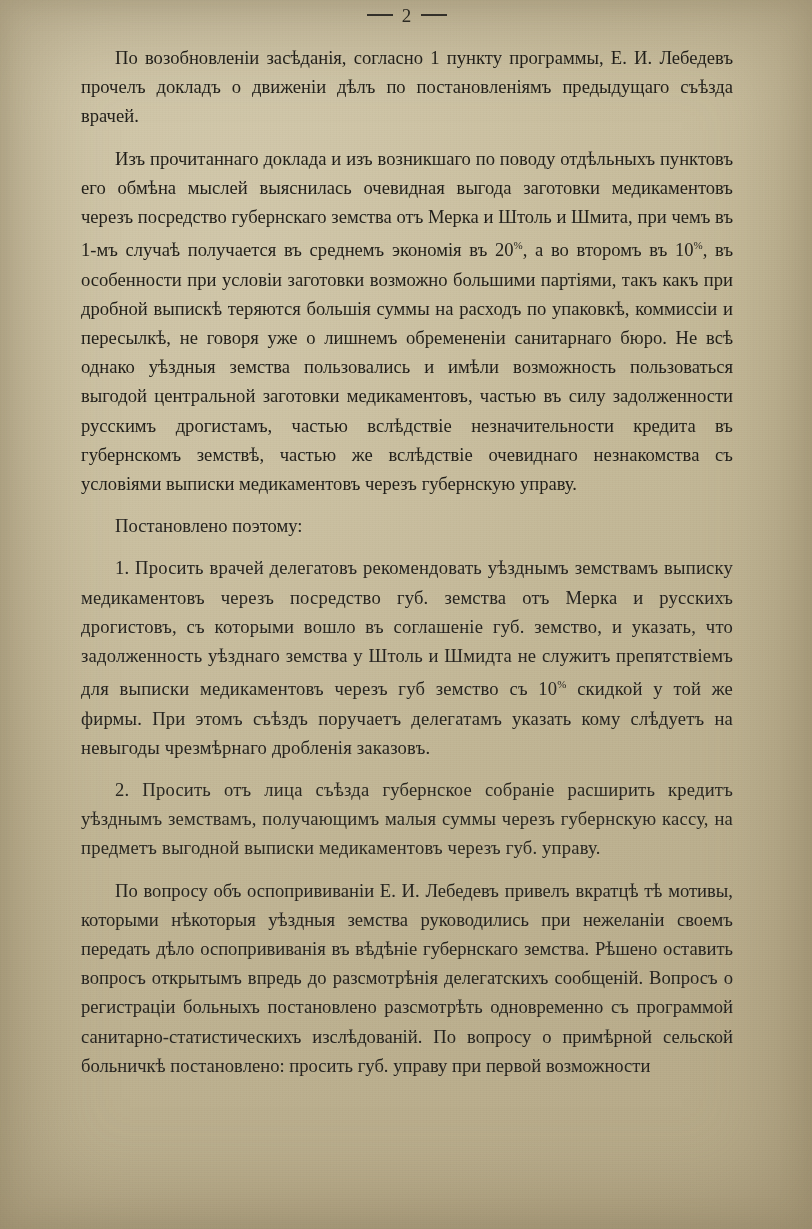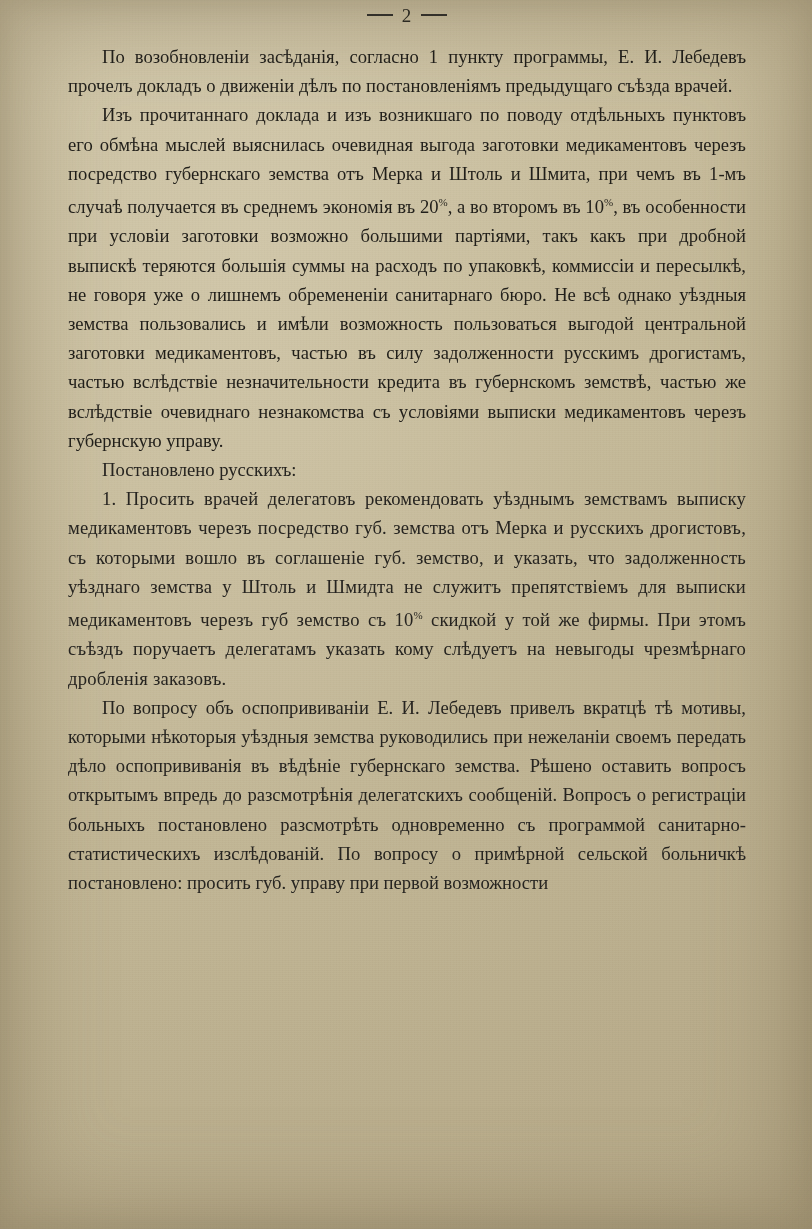--- a/index.html
+++ b/index.html
@@ -64,21 +64,21 @@
   }
   .body-text {
     margin-top: 12px;
     color: #23211c;
     font-size: 18.6px;
     line-height: 29.2px;
     text-align: justify;
     text-justify: inter-word;
   }
   .body-text p {
-    margin: 0;
+    margin: 13px;
     text-indent: 34px;
     text-align: justify;
   }
   .para-nums {
     letter-spacing: 0.2px;
   }
   sup.pct {
     font-size: 11px;
     vertical-align: super;
     letter-spacing: 0;
@@ -99,24 +99,25 @@
     <div class="page-header">
       <span class="rule"></span><span>2</span><span class="rule"></span>
     </div>
 
     <div class="body-text">
 
       <p class="ink1">По возобновленіи засѣданія, согласно 1 пункту программы, Е. И. Лебедевъ прочелъ докладъ о движеніи дѣлъ по постановленіямъ предыдущаго съѣзда врачей.</p>
 
       <p class="ink1"><span>Изъ прочитаннаго доклада и изъ возникшаго по поводу отдѣльныхъ пунктовъ его обмѣна мыслей выяснилась очевидная выгода заготовки медикаментовъ черезъ посредство губернскаго земства отъ Мерка и Штоль и Шмита, при чемъ въ 1-мъ случаѣ получается въ среднемъ экономія въ 20</span><sup class="pct">%</sup><span>, а во второмъ въ 10</span><sup class="pct">%</sup><span>, въ особенности при условіи заготовки возможно большими партіями, такъ какъ при дробной выпискѣ теряются большія суммы на расходъ по упаковкѣ, коммиссіи и пересылкѣ, не говоря уже о лишнемъ обремененіи санитарнаго бюро. Не всѣ однако уѣздныя земства пользовались и имѣли возможность пользоваться выгодой центральной заготовки медикаментовъ, частью въ силу задолженности русскимъ дрогистамъ, частью вслѣдствіе незначительности кредита въ губернскомъ земствѣ, частью же вслѣдствіе очевиднаго незнакомства съ условіями выписки медикаментовъ черезъ губернскую управу.</span></p>
 
-      <p class="ink2">Постановлено русскихъ:</p>
+      <p class="ink2">Постановлено поэтому:</p>
 
       <p class="ink2 para-nums"><span>1. Просить врачей делегатовъ рекомендовать уѣзднымъ земствамъ выписку медикаментовъ черезъ посредство губ. земства отъ Мерка и русскихъ дрогистовъ, съ которыми вошло въ соглашеніе губ. земство, и указать, что задолженность уѣзднаго земства у Штоль и Шмидта не служитъ препятствіемъ для выписки медикаментовъ черезъ губ земство съ 10</span><sup class="pct">%</sup><span> скидкой у той же фирмы. При этомъ съѣздъ поручаетъ делегатамъ указать кому слѣдуетъ на невыгоды чрезмѣрнаго дробленія заказовъ.</span></p>
 
+      <p class="ink3 para-nums">2. Просить отъ лица съѣзда губернское собраніе расширить кредитъ уѣзднымъ земствамъ, получающимъ малыя суммы черезъ губернскую кассу, на предметъ выгодной выписки медикаментовъ черезъ губ. управу.</p>
 
 
       <p class="ink2">По вопросу объ оспопрививаніи Е. И. Лебедевъ привелъ вкратцѣ тѣ мотивы, которыми нѣкоторыя уѣздныя земства руководились при нежеланіи своемъ передать дѣло оспопрививанія въ вѣдѣніе губернскаго земства. Рѣшено оставить вопросъ открытымъ впредь до разсмотрѣнія делегатскихъ сообщеній. Вопросъ о регистраціи больныхъ постановлено разсмотрѣть одновременно съ программой санитарно-статистическихъ изслѣдованій. По вопросу о примѣрной сельской больничкѣ постановлено: просить губ. управу при первой возможности</p>
 
     </div>
   </div>
 
   <div id="vignette"></div>
 </div>
 

